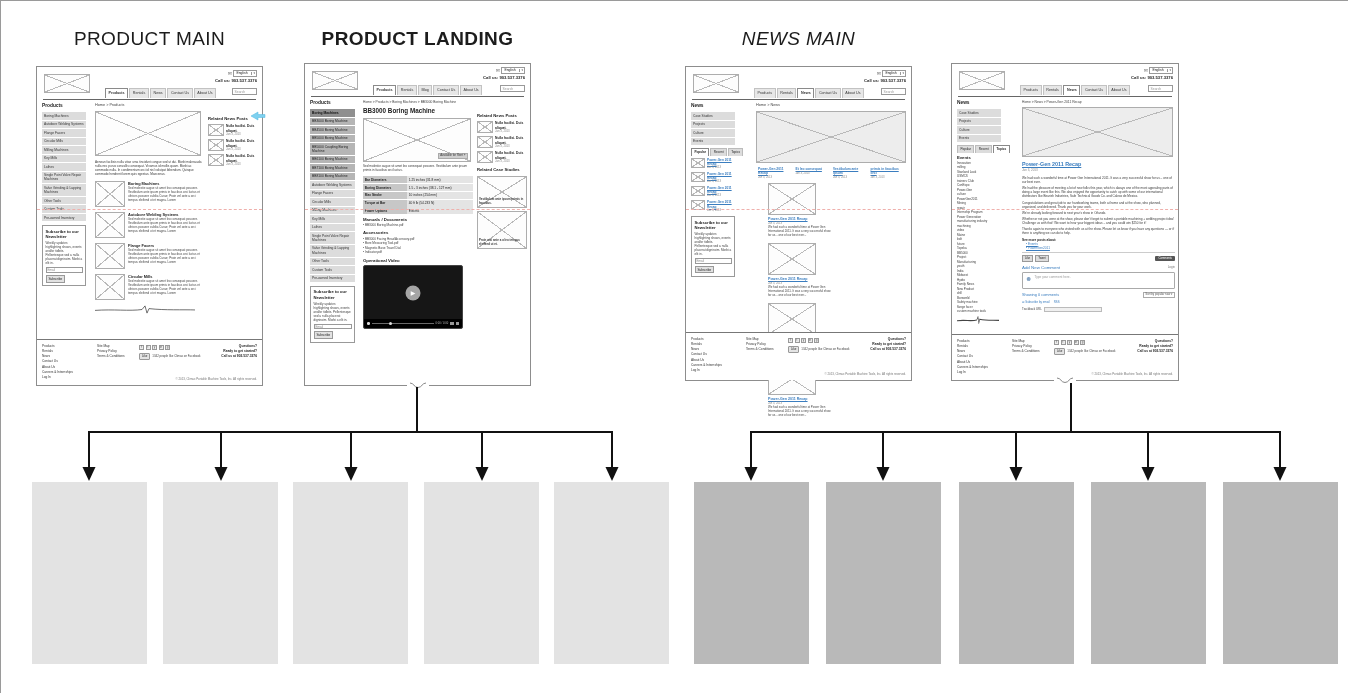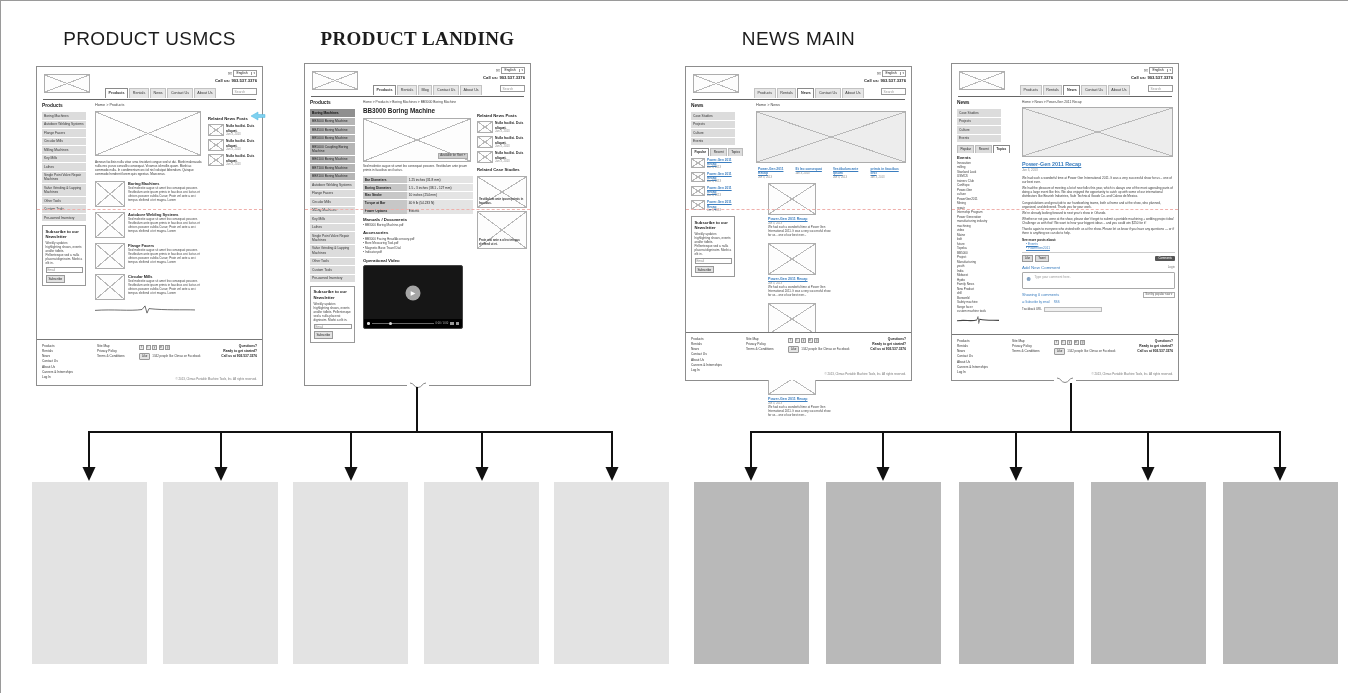--- a/index.html
+++ b/index.html
@@ -2,21 +2,21 @@
 <html style="--light-box: #e3e3e3; --dark-box: #b9b9b9; --arrow: #111111; --link: #3a7dbf; --accent-cyan: #7ed1f0; --card-border: #8d8d8d;"><head>
 <meta charset="utf-8">
 <style>
   html,body{margin:0;padding:0;background:#fff;}
   .canvas{position:relative;width:1348px;height:693px;background:#fff;border:1px solid #9a9a9a;
           font-family:"Liberation Sans",sans-serif;color:#222;overflow:hidden;}
   .canvas *{box-sizing:border-box;}
   
   .bigtitle{position:absolute;top:27px;height:22px;font-size:19px;letter-spacing:.4px;color:#1c1c1c;
             text-align:center;white-space:nowrap;}
-  .bigtitle.bold{font-weight:700;font-family:Liberation Serif, serif;}
+  .bigtitle.bold{font-weight:700;}
   
   .wire{position:absolute;background:#fff;border:1px solid #8d8d8d;font-size:4px;line-height:1.3;}
   .fold{position:absolute;left:0;right:0;border-top:1px dashed #efb0ac;z-index:30;pointer-events:none;}
   
   .xbox{border:1px solid #adadad;background-color:#fdfdfd;background-image:
     linear-gradient(to top right, transparent calc(50% - .5px), #b9b9b9 calc(50% - .5px), #b9b9b9 calc(50% + .5px), transparent calc(50% + .5px)),
     linear-gradient(to bottom right, transparent calc(50% - .5px), #b9b9b9 calc(50% - .5px), #b9b9b9 calc(50% + .5px), transparent calc(50% + .5px));}
   .fillgray{background-color:#ededed;}
   
   .logo{position:absolute;left:7px;top:7px;width:46px;height:19px;}
@@ -113,23 +113,23 @@
   .avail{position:absolute;right:2px;bottom:2px;background:#cfcfcf;border:1px solid #aaa;font-size:2.9px;padding:.6px 1.6px;color:#333;}
   .casebox{position:relative;margin-bottom:3px;}
   .casecap{position:absolute;left:1px;right:1px;bottom:1px;font-size:2.9px;font-weight:700;color:#333;}
   .rowflex{display:flex;align-items:center;}
 </style>
 </head>
 <body>
 
 <div class="canvas">
 
-  <div class="bigtitle" style="left:35px;width:227px;">PRODUCT USMCS</div>
+  <div class="bigtitle" style="left:35px;width:227px;">PRODUCT MAIN</div>
   <div class="bigtitle bold" style="left:303px;width:227px;">PRODUCT LANDING</div>
-  <div class="bigtitle" style="left:684px;width:227px;">NEWS MAIN</div>
+  <div class="bigtitle" style="left:684px;width:227px;font-style:italic;">NEWS MAIN</div>
 
   <div class="wire" style="left:35px;top:65px;width:227px;height:320px;">
     <div class="logo xbox"></div>
     <div class="langrow">
       <span class="mailic">✉</span>
       <span class="langsel">
         <span class="lv">English</span>
         <span class="car">▾</span>
       </span>
     </div>

